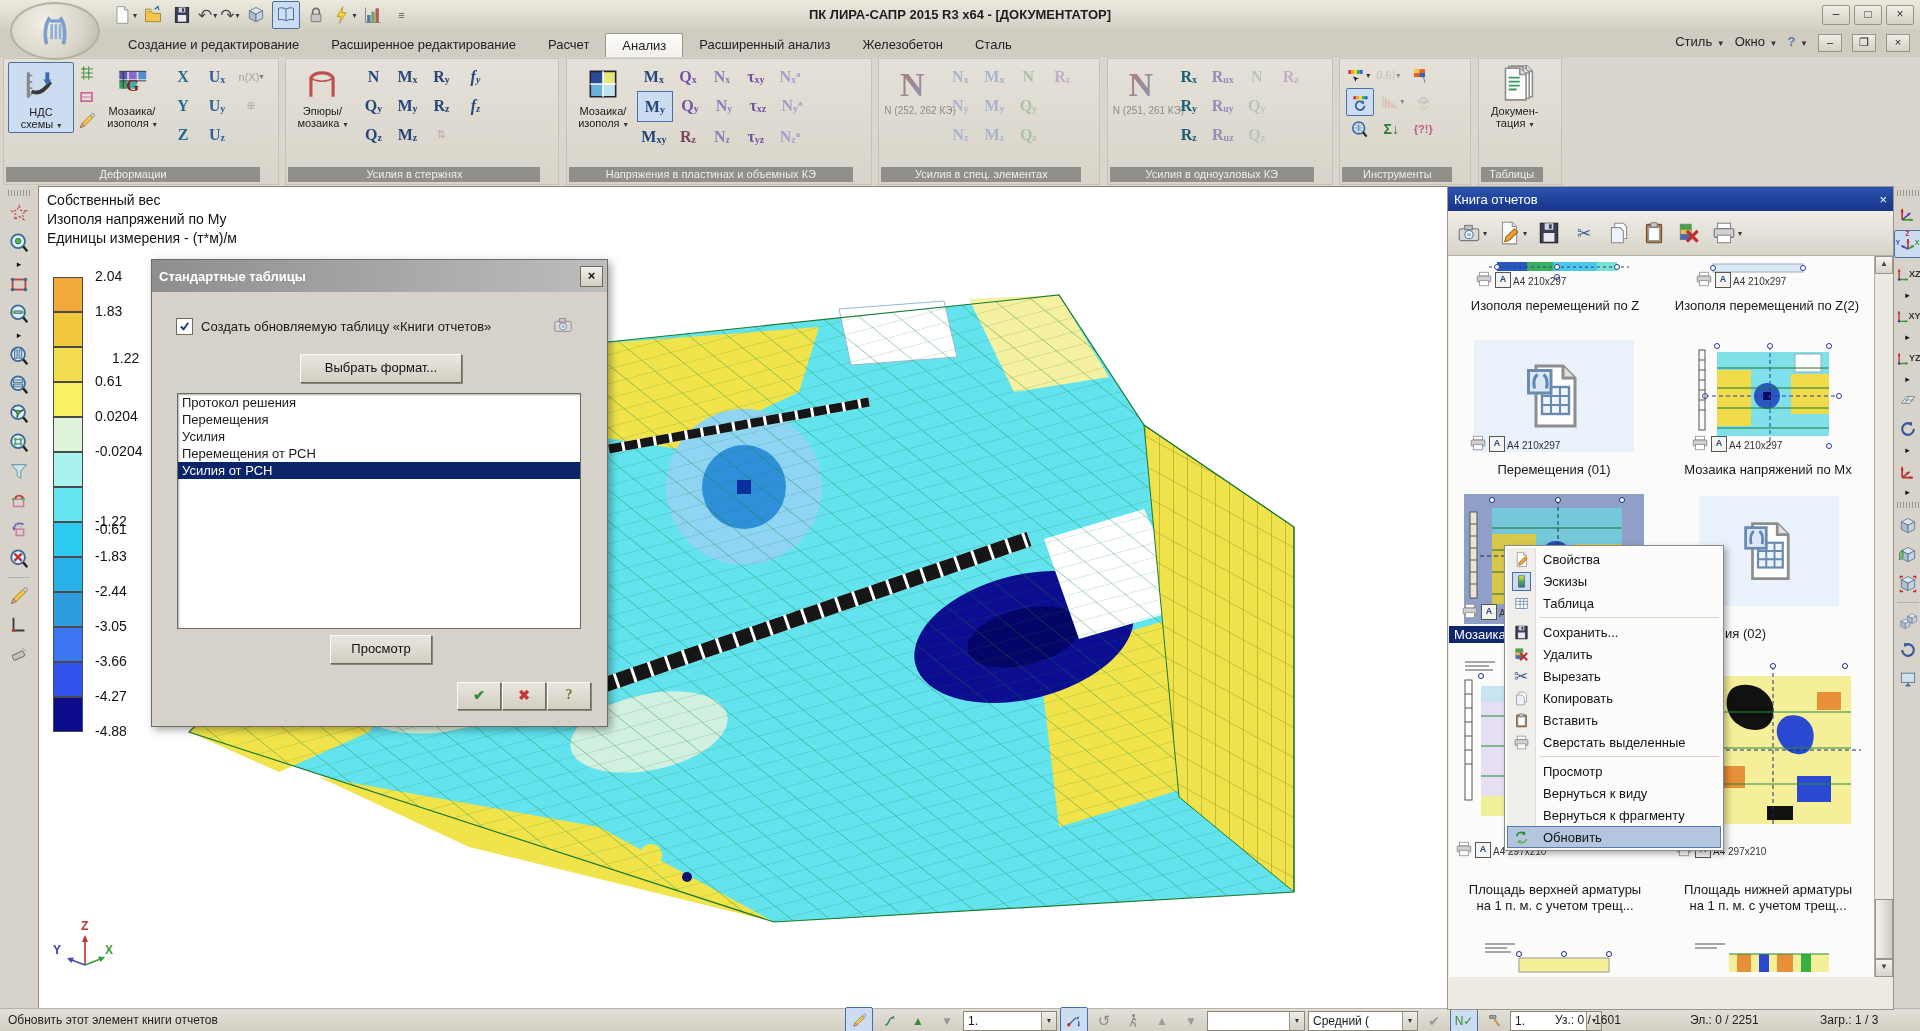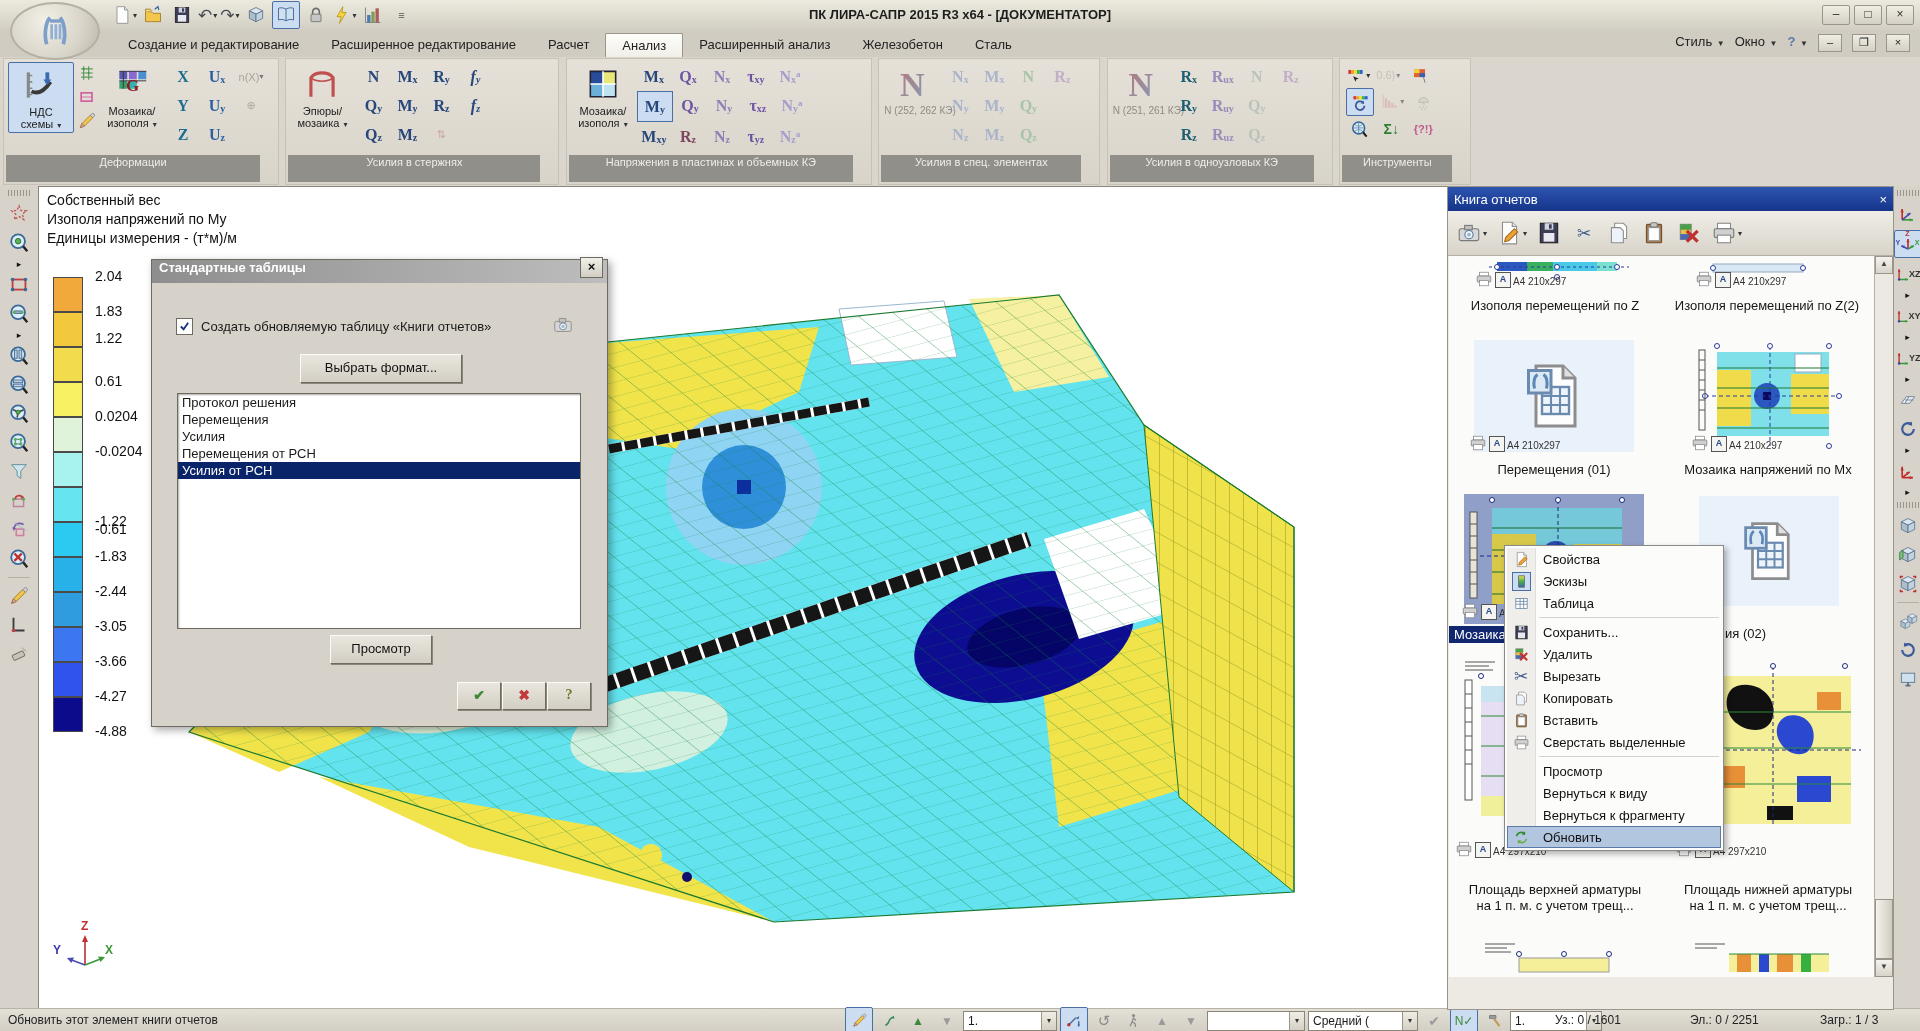--- a/index.html
+++ b/index.html
@@ -24,21 +24,21 @@
   #tabs{left:112px;top:3px;display:flex;height:24px}
   .tab{padding:0 16px;font-size:13px;line-height:24px;color:#222}
   .tab.active{background:linear-gradient(#fdfdfa,#f1efe8);border:1px solid #9a958a;border-bottom:none;border-radius:2px 2px 0 0}
   #tabright{right:10px;top:4px;display:flex;gap:10px;font-size:13px;color:#222}
   #tabright .wb{width:22px;height:16px;border:1px solid #9a958a;background:linear-gradient(#efede4,#d4d0c5);
       text-align:center;line-height:14px;font-size:11px}
   
   #ribbon{left:0;top:57px;width:1920px;height:129px;background:#dad6cd;border-bottom:2px solid #9a958a}
   .rgroup{position:relative;display:inline-flex;align-items:flex-start;vertical-align:top;height:104px;
      margin:1px 1px 0 1px;padding:3px 4px 18px 4px;border:1px solid #c6c2b6;background:linear-gradient(#e5e1d8,#d8d4ca)}
-  .glabel{position:absolute;left:2px;right:18px;bottom:2px;height:27px;background:#918f89;color:#efeee9;
+  .glabel{position:absolute;left:2px;right:18px;bottom:2px;height:15px;background:#918f89;color:#efeee9;
      font-size:11px;text-align:center;line-height:15px;white-space:nowrap;overflow:hidden}
   .bb{display:flex;flex-direction:column;align-items:center;width:64px;font-size:11px;line-height:12px;
       color:#222;text-align:center;padding-top:3px}
   .bb.box{border:1px solid #4a6fa5;background:#ccddf1;border-radius:2px}
   .bb .bicon{width:38px;height:38px;margin-bottom:2px}
   .bigN{font-family:"Liberation Serif",serif;font-size:34px;font-weight:bold;line-height:40px;
         background:linear-gradient(120deg,#b07a7a,#8a9ab8);-webkit-background-clip:text;background-clip:text;color:transparent}
   .ncap{font-size:10px;color:#8f8b82;text-align:center;line-height:11px;width:56px}
   .minicol{display:flex;flex-direction:column;gap:2px;margin:0 2px}
   .minicol .qbtn{width:22px;height:22px}
@@ -66,22 +66,22 @@
   
   #canvas{left:38px;top:186px;width:1408px;height:822px;background:#fff;border:1px solid #8a867a;overflow:hidden}
   #info{left:8px;top:4px;font-size:14px;line-height:19px;color:#111;z-index:2}
   #legend{left:12px;top:76px;width:120px;height:480px;z-index:2}
   .sw{position:absolute;left:2px;width:30px;height:35px;border:1px solid #4a4a4a;box-sizing:border-box}
   .swl{position:absolute;left:44px;font-size:14px;color:#111;line-height:14px}
   #axesglyph{left:18px;bottom:36px;z-index:2}
   
   #dlg{left:112px;top:72px;width:455px;height:466px;background:#d6d2c9;border:1px solid #6f6b60;
        box-shadow:3px 3px 8px rgba(0,0,0,.35);z-index:30}
-  #dlg-title{height:15px;background:linear-gradient(90deg,#8e8e8e,#bdbdbd);display:flex;align-items:center;
-       padding:0 4px 8px 7px;color:#fff;font-weight:bold;font-size:13px}
+  #dlg-title{height:32px;background:linear-gradient(90deg,#8e8e8e,#bdbdbd);display:flex;align-items:center;
+       padding:0 4px 0 7px;color:#fff;font-weight:bold;font-size:13px}
   #dlg-close{margin-left:auto;width:21px;height:19px;background:linear-gradient(#f2f0e8,#d2cec3);
        border:1px solid #6f6b60;text-align:center;line-height:17px;color:#111;font-size:13px;font-weight:bold}
   .btn3d{background:linear-gradient(#e9e6de,#d2cec3);border:1px solid #6f6b60;border-top-color:#fbfaf6;border-left-color:#fbfaf6;
        box-shadow:1px 1px 0 #8a867a;font-size:13px;color:#111;text-align:center}
   #dlg-check{left:24px;top:58px;display:flex;align-items:center;gap:8px;font-size:13px}
   #cbox{width:15px;height:15px;background:#fff;border:1px solid #6f6b60;display:flex;align-items:center;justify-content:center}
   #dlg-cam{left:400px;top:54px;opacity:.8}
   #dlg-format{left:148px;top:94px;width:160px;height:27px;line-height:25px}
   #dlg-list{left:25px;top:133px;width:402px;height:234px;background:#fff;border:1px solid #6f6b60;
        box-shadow:inset 1px 1px 2px #aaa;font-size:13px;overflow:hidden}
@@ -934,20 +934,30 @@
               <span style="font-size: 14px; color: rgb(46, 125, 50); line-height: 1; font-weight: bold;">Σ↓</span>
             </div>
             <div class="tbtn">
               <span style="font-size: 11px; color: rgb(192, 90, 138); line-height: 1; font-weight: bold;">{?!}</span>
             </div>
           </div>
         </div>
       <div class="glabel">Инструменты</div>
     </div>
 
+    <div class="rgroup" style="width:74px">
+      <div class="bb">
+        <svg class="bicon" viewBox="0 0 24 24">
+            <use href="#sy-pagestack"></use>
+          </svg>
+        <div>Докумен-</div>
+        <div><span>тация</span> <span class="fly">▾</span></div>
+      </div>
+      <div class="glabel">Таблицы</div>
+    </div>
 
   </div>
 </div>
 
 <div id="main" class="abs"></div>
 
 <div id="ltb" class="abs vtb">
     <div class="grip"></div>
     <div class="tbtn">
       <svg viewBox="0 0 24 24" width="22" height="22">
@@ -1176,21 +1186,21 @@
       <div class="sw" style="top: 189px; background: rgb(168, 242, 240);"></div>
       <div class="sw" style="top: 224px; background: rgb(102, 228, 240);"></div>
       <div class="sw" style="top: 259px; background: rgb(44, 201, 240);"></div>
       <div class="sw" style="top: 294px; background: rgb(40, 176, 232);"></div>
       <div class="sw" style="top: 329px; background: rgb(46, 156, 222);"></div>
       <div class="sw" style="top: 364px; background: rgb(60, 118, 240);"></div>
       <div class="sw" style="top: 399px; background: rgb(48, 83, 238);"></div>
       <div class="sw" style="top: 434px; background: rgb(11, 11, 140);"></div>
       <div class="swl" style="top: 6px;">2.04</div>
       <div class="swl" style="top: 41px;">1.83</div>
-      <div class="swl" style="top: 68px;">1.22</div>
+      <div class="swl" style="top: 88px; margin-left: 17px;">1.22</div>
       <div class="swl" style="top: 111px;">0.61</div>
       <div class="swl" style="top: 146px;">0.0204</div>
       <div class="swl" style="top: 181px;">-0.0204</div>
       <div class="swl" style="top: 216px; margin-top: 43px;">-0.61</div>
       <div class="swl" style="top: 251px;">-1.22</div>
       <div class="swl" style="top: 286px;">-1.83</div>
       <div class="swl" style="top: 321px;">-2.44</div>
       <div class="swl" style="top: 356px;">-3.05</div>
       <div class="swl" style="top: 391px;">-3.66</div>
       <div class="swl" style="top: 426px;">-4.27</div>

